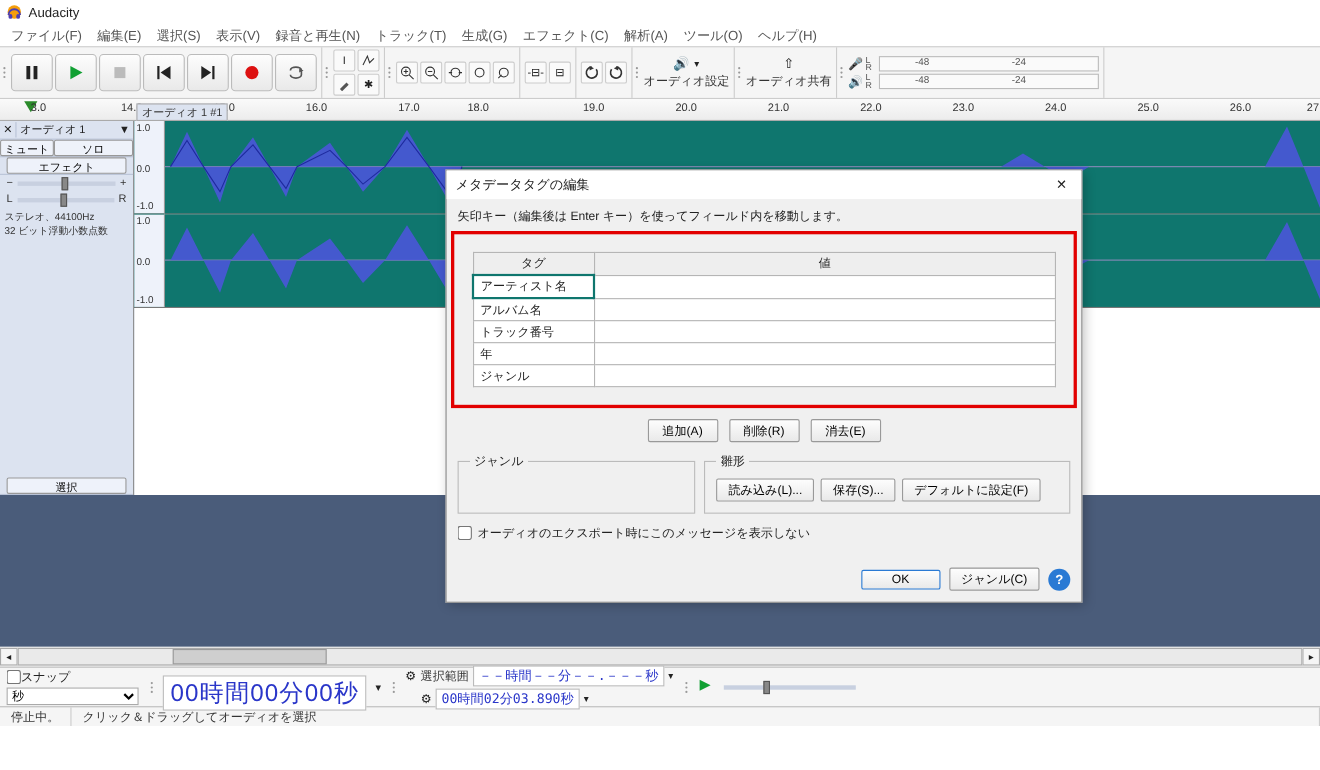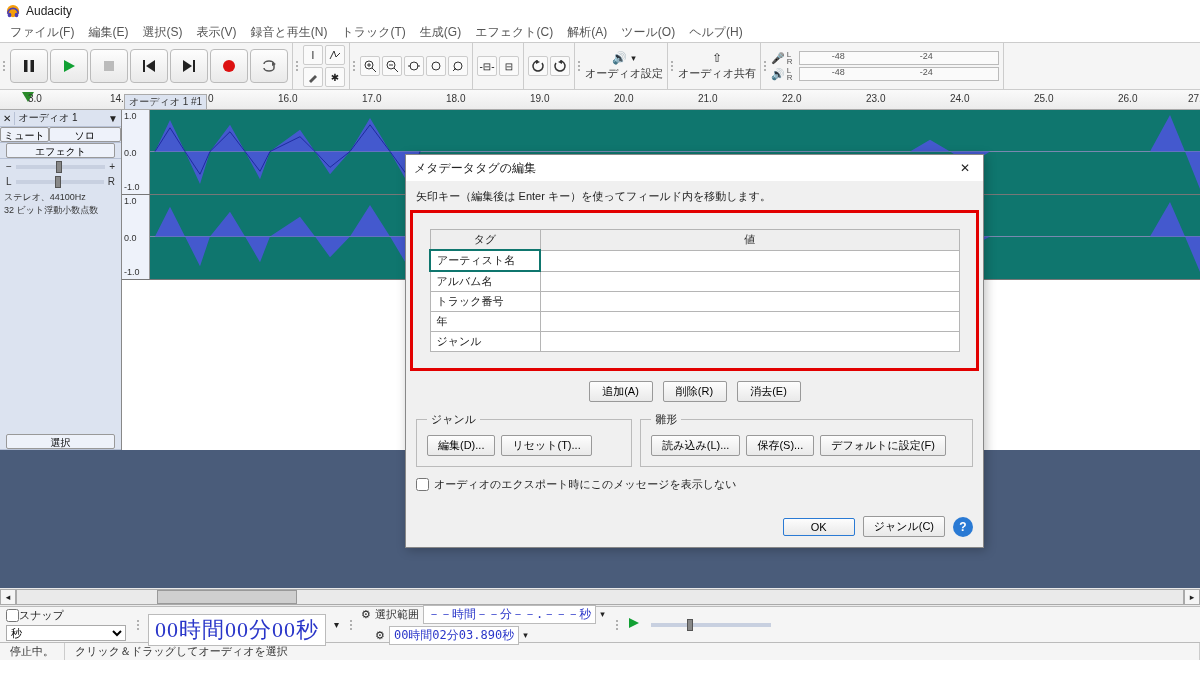--- a/index.html
+++ b/index.html
@@ -38,21 +38,21 @@
   .track-header{position:absolute;top:-16px;left:2px;font-size:10px;color:#333;background:#dce3f0;padding:0 4px;border:1px solid #aaa;}
   .bottom-spacer{height:138px;background:#4a5c7a;}
   .hscroll{height:18px;background:#eaeaea;display:flex;align-items:center;}
   .hscroll .arrow{width:16px;height:16px;border:1px solid #aaa;background:#f5f5f5;display:flex;align-items:center;justify-content:center;font-size:9px;cursor:pointer;}
   .hscroll .trough{flex:1;height:16px;background:#eaeaea;border:1px solid #aaa;position:relative;}
   .hscroll .thumb{position:absolute;left:12%;width:12%;top:0;bottom:0;background:#cfcfcf;border:1px solid #999;}
   .status-row{height:36px;border-top:1px solid #bbb;display:flex;align-items:center;background:#f5f5f5;gap:8px;padding:0 6px;}
   .snap-box{display:flex;flex-direction:column;gap:2px;}
   .snap-box label{display:flex;align-items:center;gap:0;font-size:11px;}
   .snap-box select{font-size:11px;border:1px solid #aaa;background:#fff;width:120px;height:16px;}
-  .big-time{font-family:Liberation Serif, serif;font-size:22px;color:#2a36c9;background:#fff;border:1px solid #bbb;padding:0 6px;letter-spacing:1px;margin-top:11px;}
+  .big-time{font-family:Liberation Sans, sans-serif;font-size:22px;color:#2a36c9;background:#fff;border:1px solid #bbb;padding:0 6px;letter-spacing:1px;margin-top:11px;}
   .sel-field{font-family:"Segoe UI",monospace;font-size:12px;color:#2a36c9;background:#fff;border:1px solid #bbb;padding:0 4px;display:inline-block;}
   .footer{height:18px;border-top:1px solid #bbb;display:flex;align-items:center;background:#f5f5f5;font-size:11px;color:#333;}
   .footer .cell{padding:0 10px;border-right:1px solid #ccc;height:100%;display:flex;align-items:center;}
   
   .dialog{position:absolute;left:405px;top:154px;width:579px;background:#f0f0f0;border:1px solid #888;box-shadow:2px 2px 10px rgba(0,0,0,.25);}
   .dlg-title{height:26px;display:flex;align-items:center;justify-content:space-between;padding:0 8px;background:#fff;font-size:12px;}
   .dlg-close{width:20px;height:20px;display:flex;align-items:center;justify-content:center;cursor:pointer;}
   .dlg-body{padding:8px 10px;}
   .dlg-hint{font-size:11px;margin-bottom:6px;}
   .redbox{border:3px solid #e20000;padding:16px;margin:0 -6px 10px -6px;}
@@ -274,21 +274,21 @@
 </div>
 
 <div class="ruler">
   <div class="play-head"></div>
   <div class="ruler-ticks">
     <span style="left:28px">3.0</span>
     <span style="left:110px">14.0</span>
     <span style="left:194px">15.0</span>
     <span style="left:278px">16.0</span>
     <span style="left:362px">17.0</span>
-    <span style="left:446px">18.0</span>
+    <span style="left:425px">18.0</span>
     <span style="left:530px">19.0</span>
     <span style="left:614px">20.0</span>
     <span style="left:698px">21.0</span>
     <span style="left:782px">22.0</span>
     <span style="left:866px">23.0</span>
     <span style="left:950px">24.0</span>
     <span style="left:1034px">25.0</span>
     <span style="left:1118px">26.0</span>
     <span style="left:1188px">27.0</span>
   </div>
@@ -466,24 +466,20 @@
         </table>
     </div>
     <div class="btn-row">
       <button class="btn2">追加(A)</button>
       <button class="btn2">削除(R)</button>
       <button class="btn2">消去(E)</button>
     </div>
     <div class="fs-row">
       <fieldset>
         <legend>ジャンル</legend>
-        <div style="display:flex;gap:6px;">
-          <button class="btn2">編集(D)...</button>
-          <button class="btn2">リセット(T)...</button>
-        </div>
       </fieldset>
       <fieldset style="flex:1.6">
         <legend>雛形</legend>
         <div style="display:flex;gap:6px;">
           <button class="btn2">読み込み(L)...</button>
           <button class="btn2">保存(S)...</button>
           <button class="btn2">デフォルトに設定(F)</button>
         </div>
       </fieldset>
     </div>

